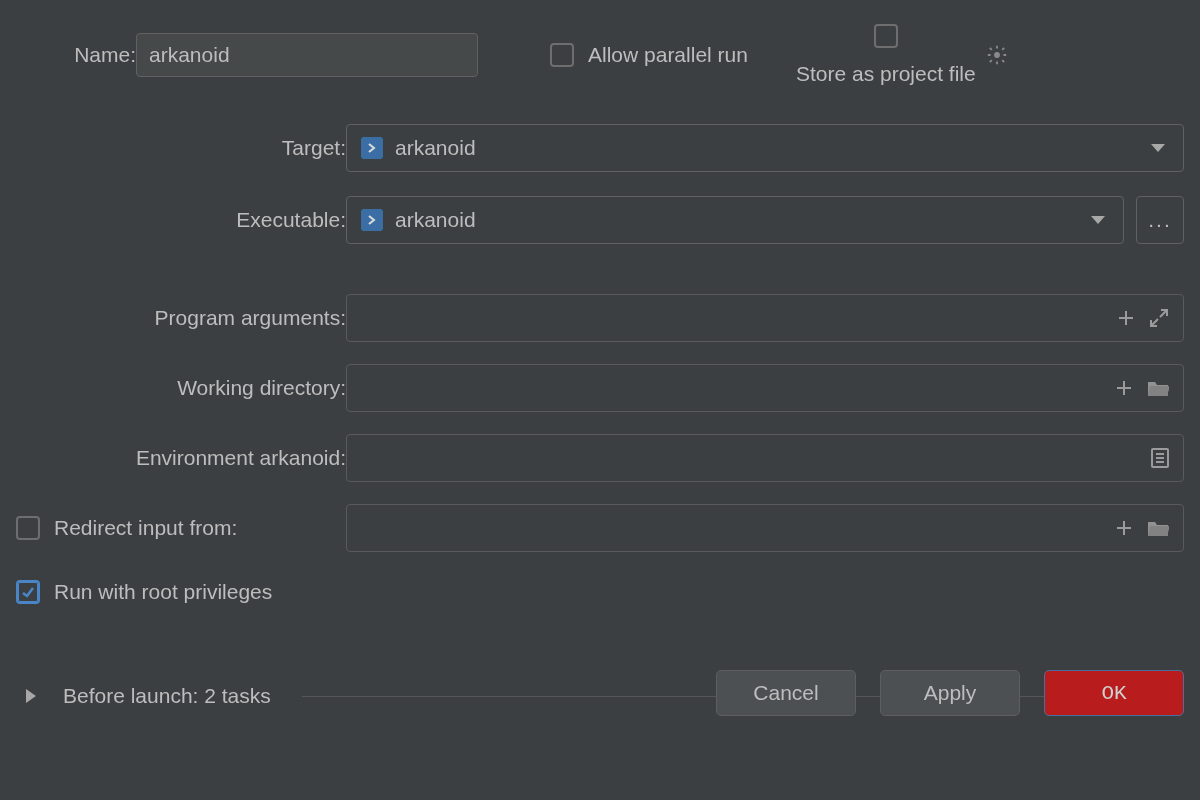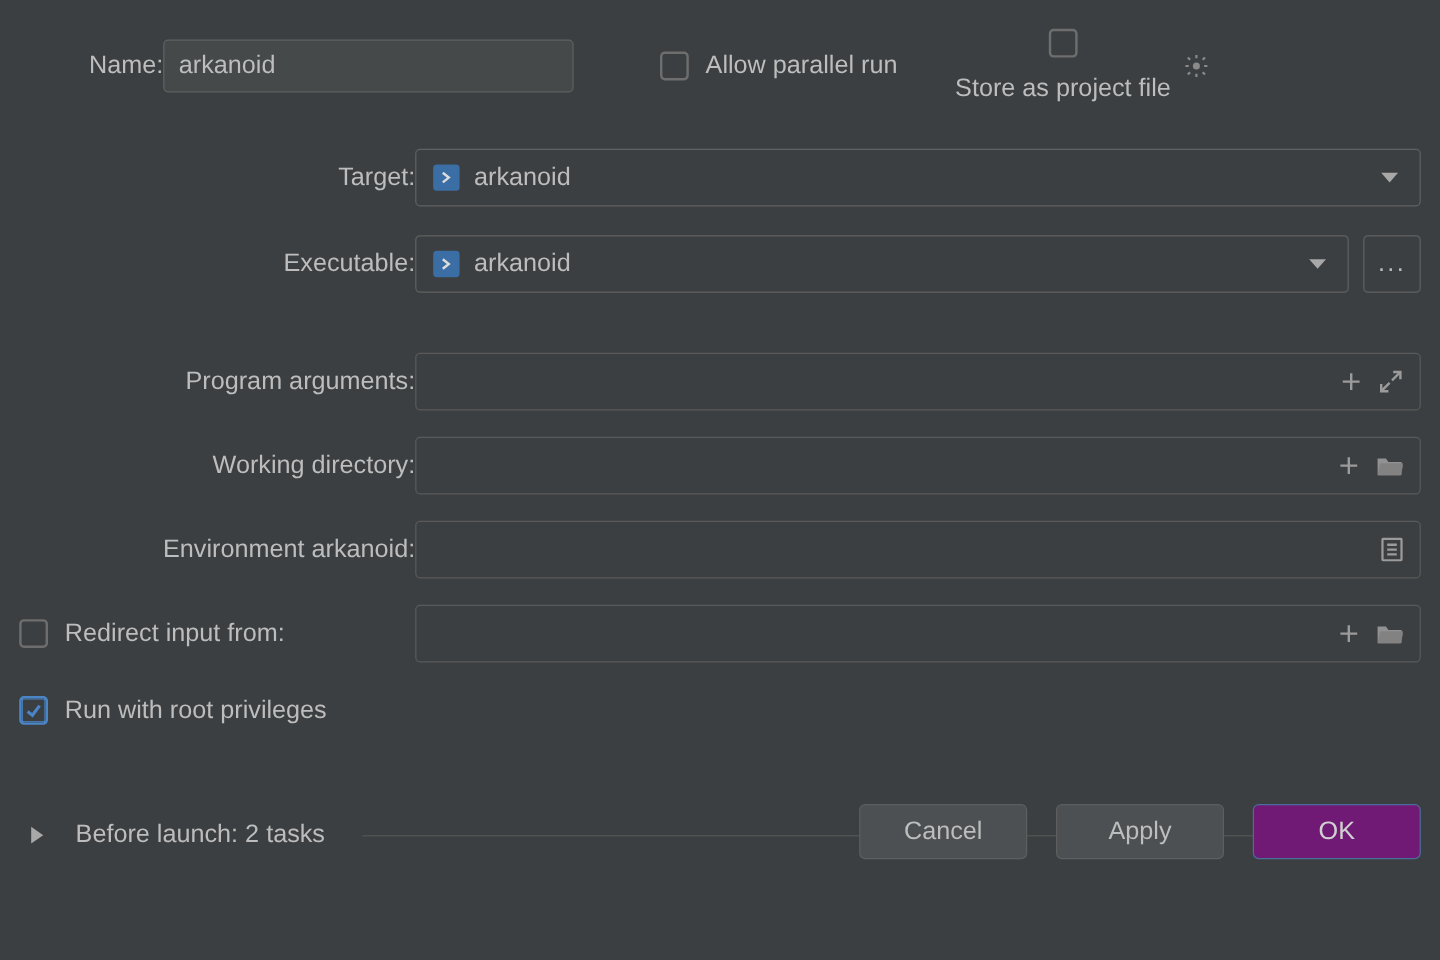--- a/index.html
+++ b/index.html
@@ -106,23 +106,24 @@
     height: 46px;
     min-width: 140px;
     border: 1px solid #5e5e5e;
     border-radius: 5px;
     background: #4c5052;
     color: #bdbdbd;
     display: flex; align-items: center; justify-content: center;
     font-size: 21px;
   }
   .btn.primary {
-    background: #701a75;
+    background: #b91c1c;
     border-color: #4a6e9b;
     color: #d0d0d0;
+    font-family: Liberation Mono, monospace;
   }
 
   
   .section-line {
     flex: 1;
     height: 1px;
     background: #565656;
   }
   .tri {
     width: 0; height: 0;

